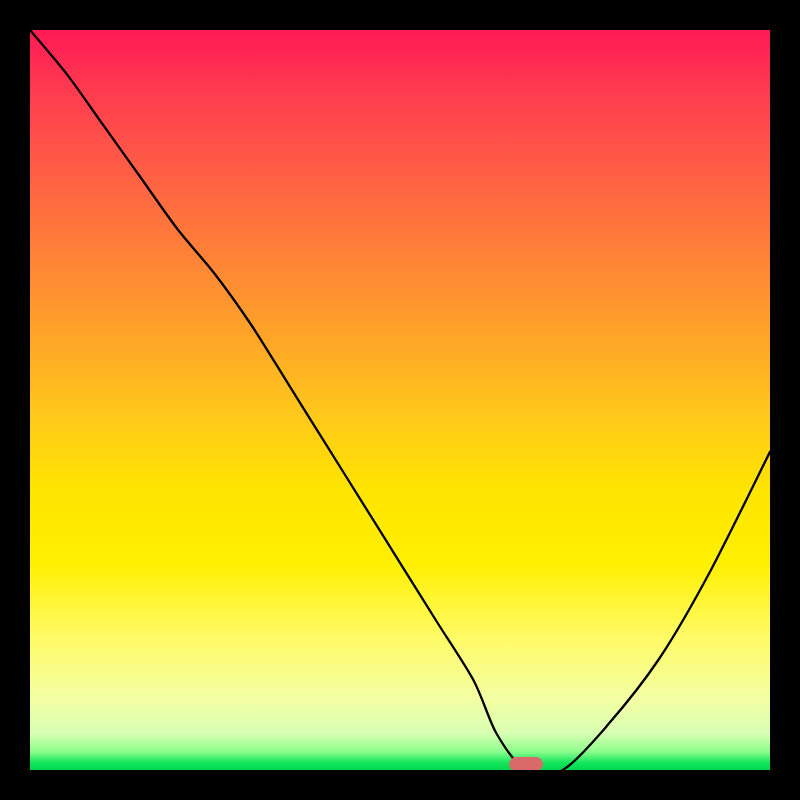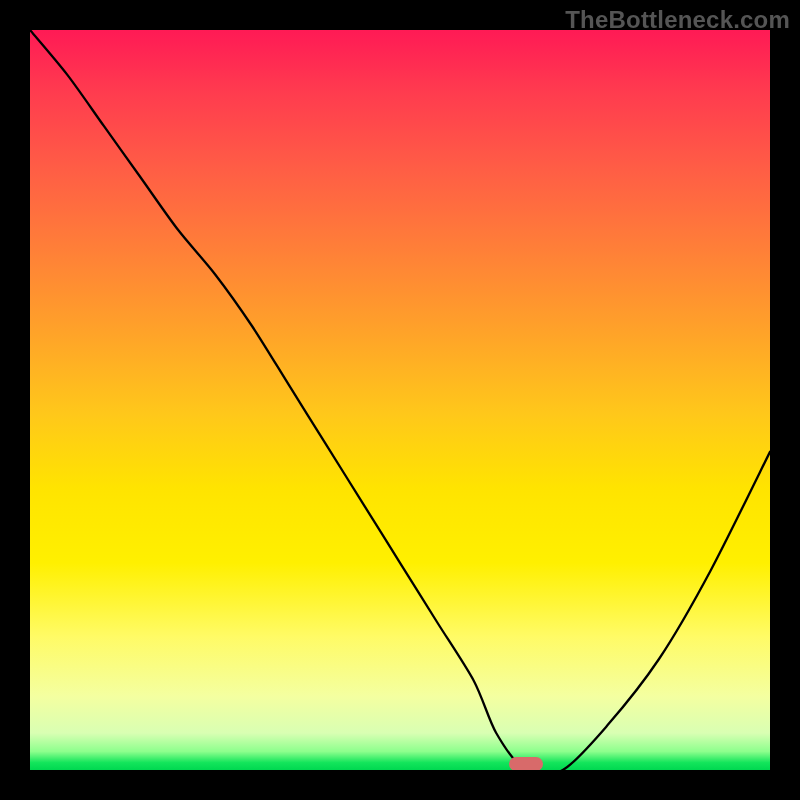--- a/index.html
+++ b/index.html
@@ -68,21 +68,20 @@
     height: 14px;
     background: #d86a6a;
     border-radius: 7px;
     z-index: 15;
   }
 </style>
 </head>
 <body>
 
 <div class="chart-wrap">
-  <div class="watermark">TheBottleneck.com</div>
 
   <div class="plot-area">
     <div class="gradient-bg"></div>
 
     <svg class="curve" viewBox="0 0 740 740" preserveAspectRatio="none">
       <path fill="none" stroke="#000" stroke-width="2.3" stroke-linejoin="round" stroke-linecap="round" d="M 0.0 0.0 C 5.2 6.3, 26.5 30.8, 37.0 44.4 C 47.5 58.0, 63.5 81.5, 74.0 96.2 C 84.5 110.9, 100.5 133.3, 111.0 148.0 C 121.5 162.7, 137.5 186.2, 148.0 199.8 C 158.5 213.4, 174.5 230.6, 185.0 244.2 C 195.5 257.8, 211.5 280.3, 222.0 296.0 C 232.5 311.7, 248.5 338.4, 259.0 355.2 C 269.5 372.0, 285.5 397.6, 296.0 414.4 C 306.5 431.2, 322.5 456.8, 333.0 473.6 C 343.5 490.4, 359.5 516.0, 370.0 532.8 C 380.5 549.6, 396.5 575.2, 407.0 592.0 C 417.5 608.8, 435.6 635.5, 444.0 651.2 C 452.4 666.9, 458.9 690.4, 466.2 703.0 C 473.5 715.6, 486.4 734.8, 495.8 740.0 C 505.2 745.2, 521.3 746.3, 532.8 740.0 C 544.3 733.7, 563.6 711.3, 577.2 695.6 C 590.8 679.9, 614.3 651.0, 629.0 629.0 C 643.7 607.0, 665.1 569.6, 680.8 540.2 C 696.5 510.8, 731.6 438.6, 740.0 421.8"></path>
     </svg>
 
     <div class="marker" style="left: 478.8px; top: 727.08px;"></div>
   </div>

